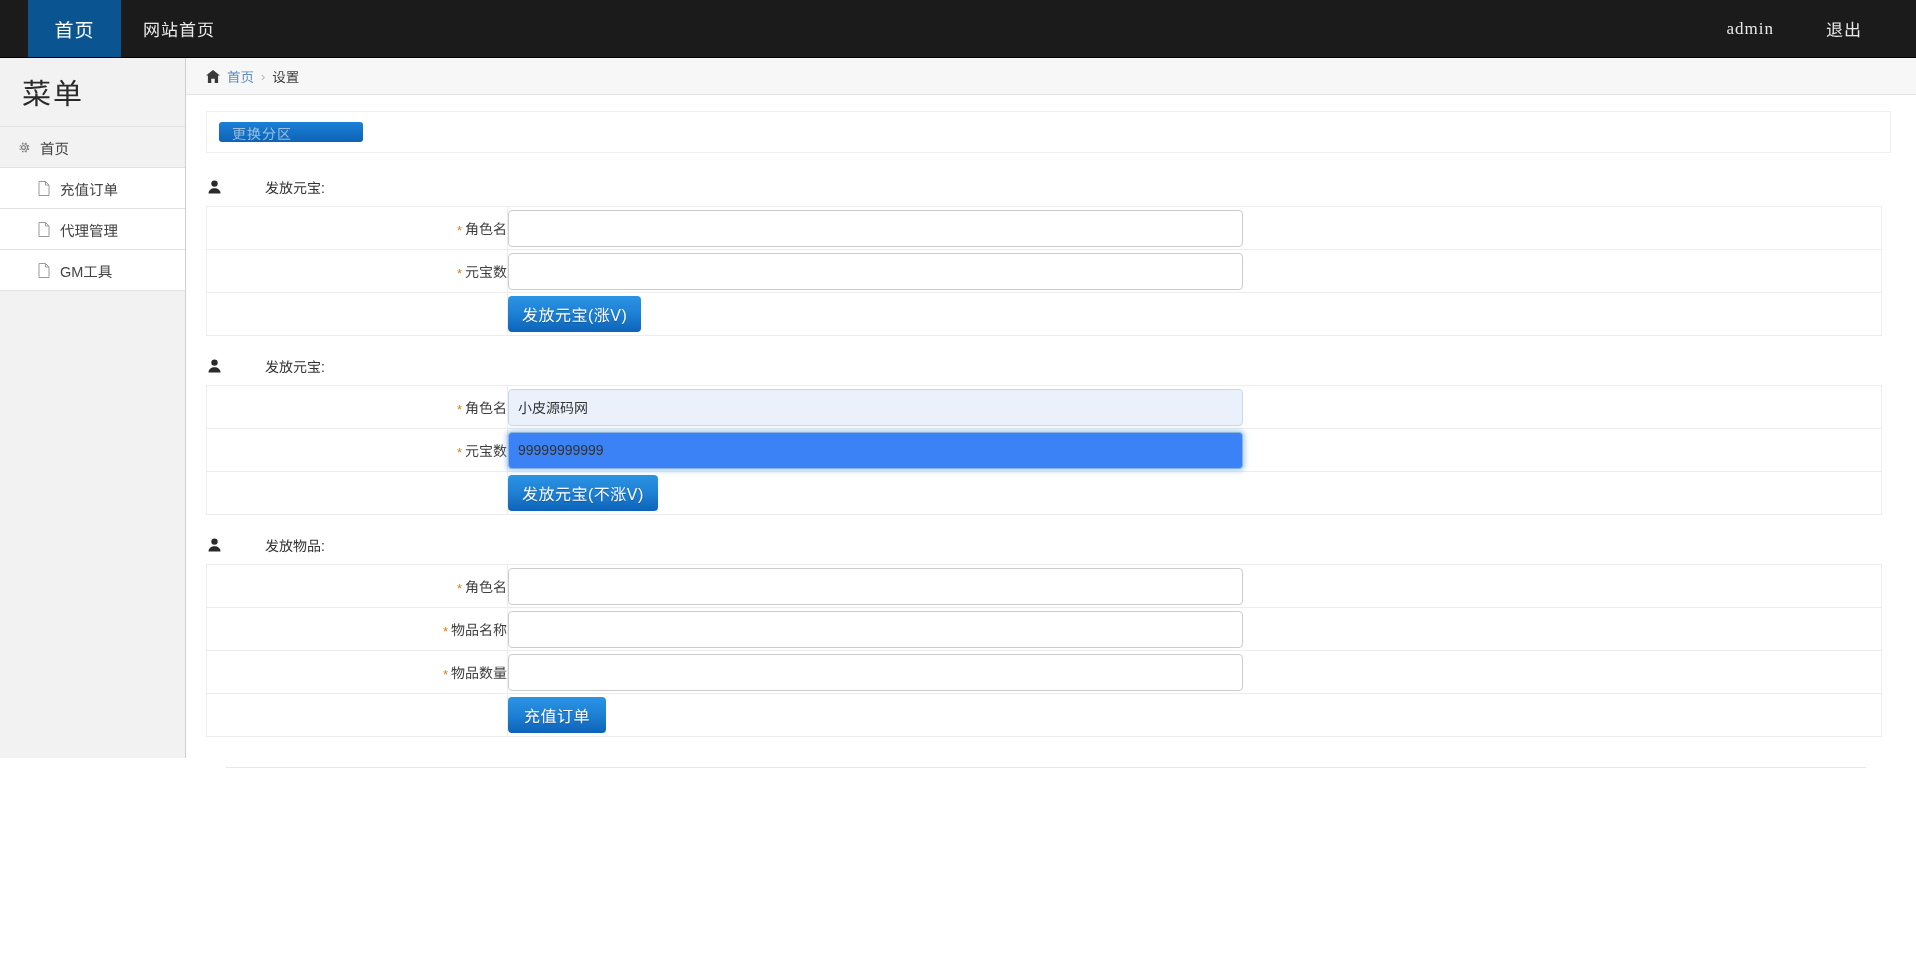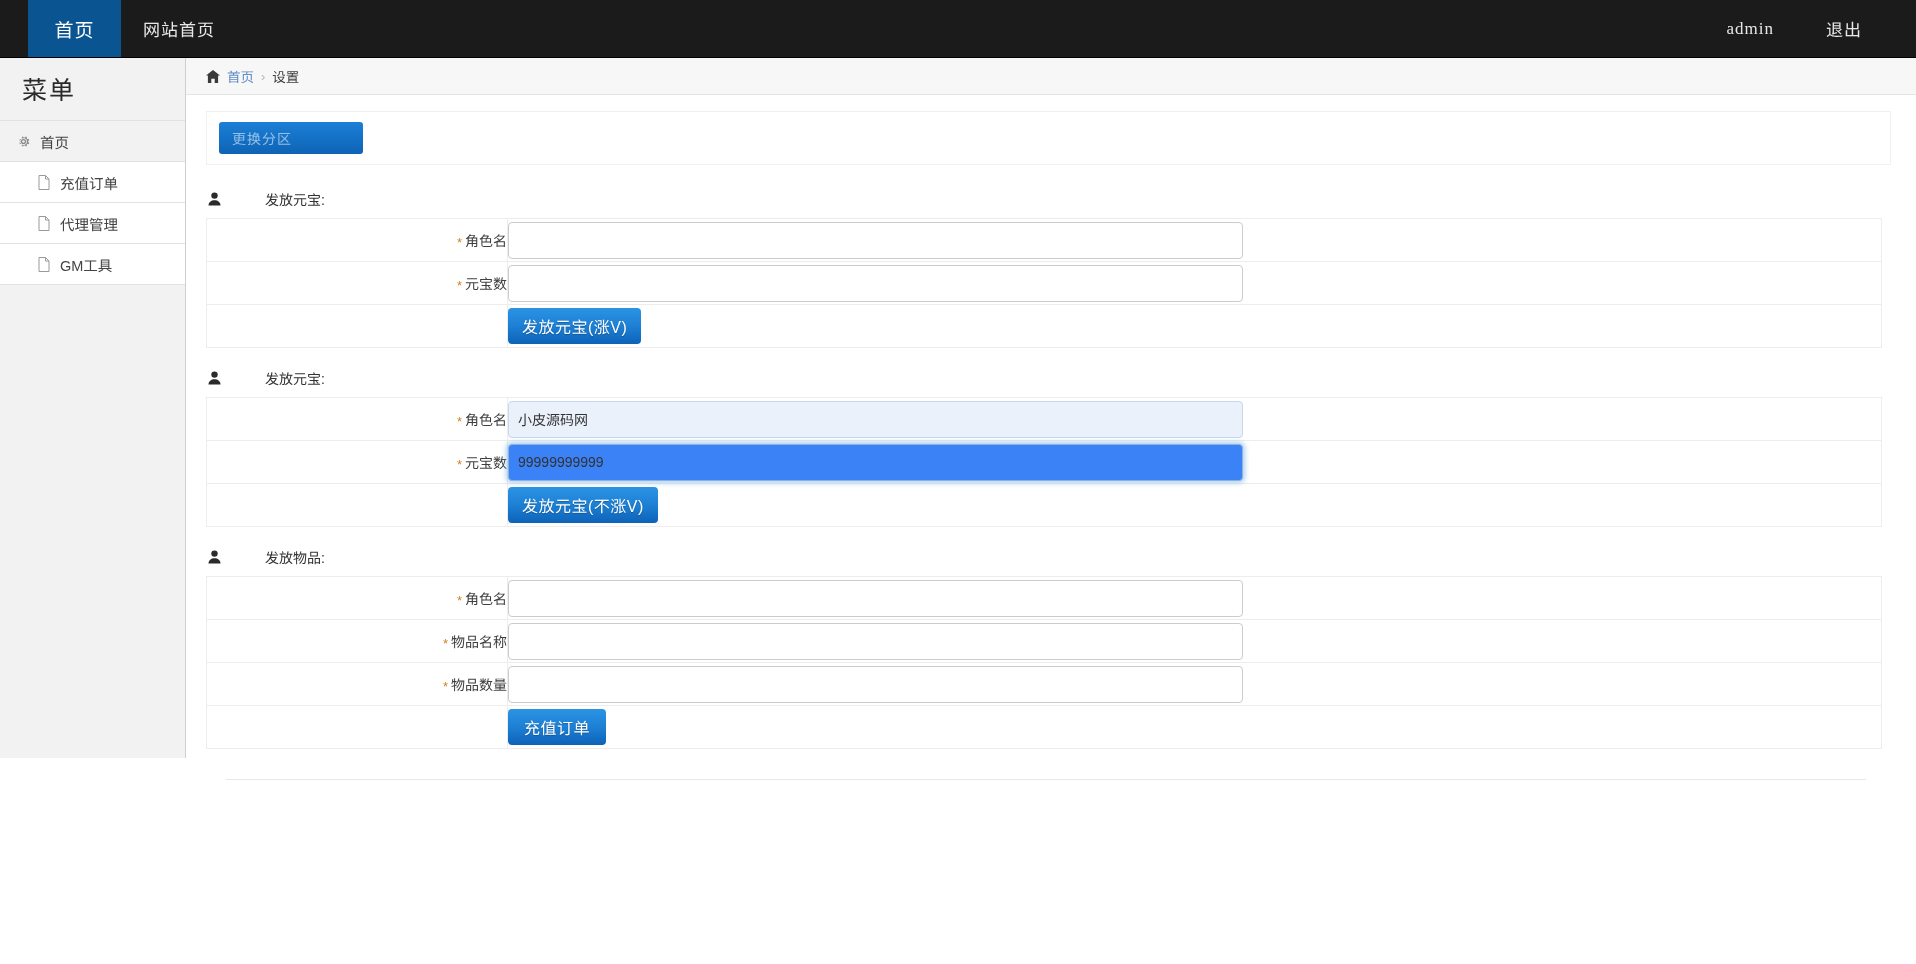--- a/index.html
+++ b/index.html
@@ -63,21 +63,21 @@
   
   .sidebar {
     width: 186px;
     min-height: 700px;
     height: 700px;
     background: #f2f2f2;
     border-right: 1px solid #cfcfcf;
     flex: 0 0 186px;
   }
   .sidebar-title {
-    font-size: 25px;
+    font-size: 29px;
     color: #2a2a2a;
     padding: 12px 0 14px 22px;
     border-bottom: 1px solid #e2e2e2;
     letter-spacing: 2px;
   }
   .sidebar-item {
     display: flex;
     align-items: center;
     height: 41px;
     padding-left: 16px;
@@ -142,21 +142,21 @@
   .zone-panel {
     border: 1px solid #f0f0f0;
     padding: 10px 12px;
     margin-bottom: 24px;
     background: #fff;
   }
   .btn-zone {
     display: inline-block;
     position: relative;
     width: 144px;
-    height: 32px;
+    height: 20px;
     border: none;
     border-radius: 3px;
     background: linear-gradient(to bottom, #1c7fd6 0%, #1473c8 45%, #0f63b5 100%);
     color: rgba(255,255,255,0.55);
     font-size: 14px;
     font-family: inherit;
     text-align: left;
     padding-left: 13px;
     cursor: pointer;
     letter-spacing: 1px;

